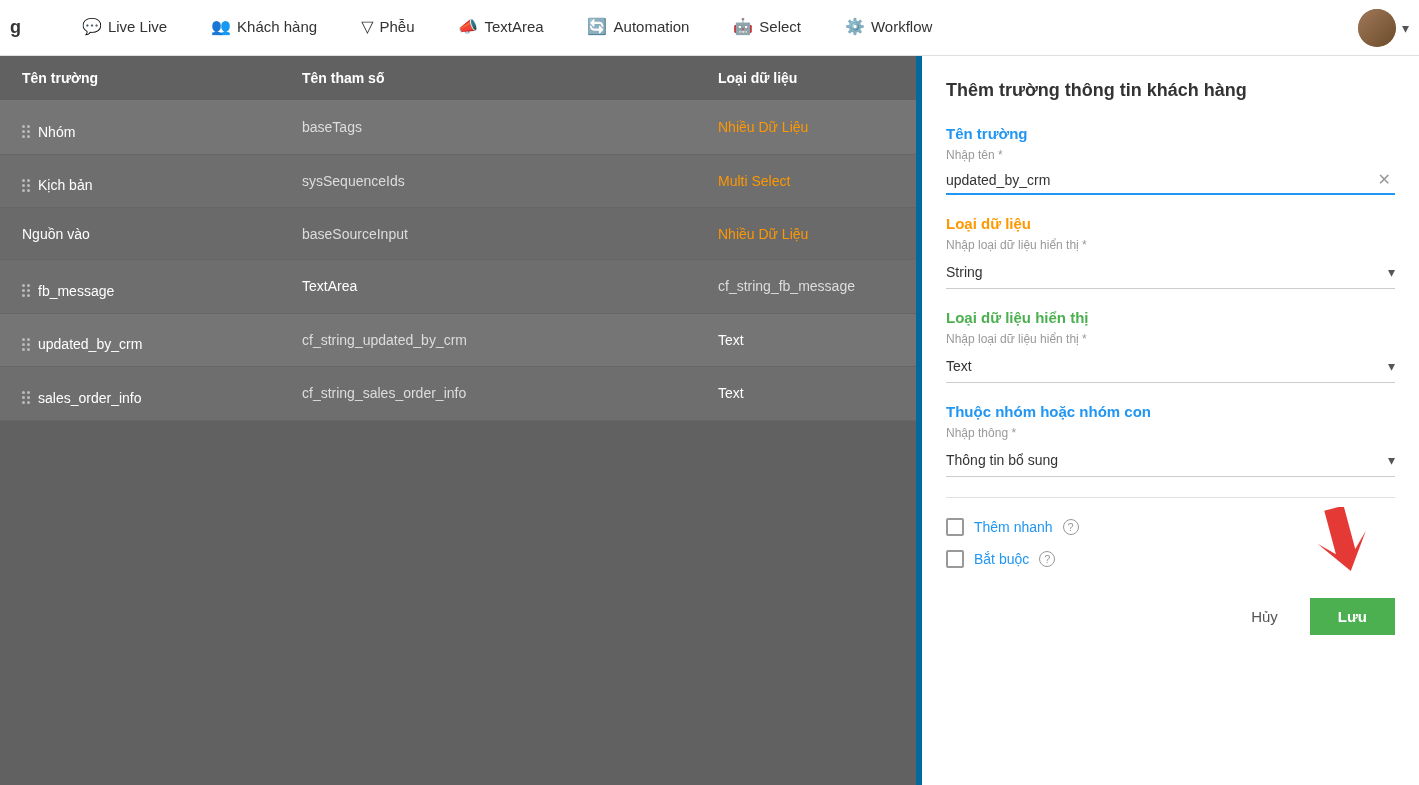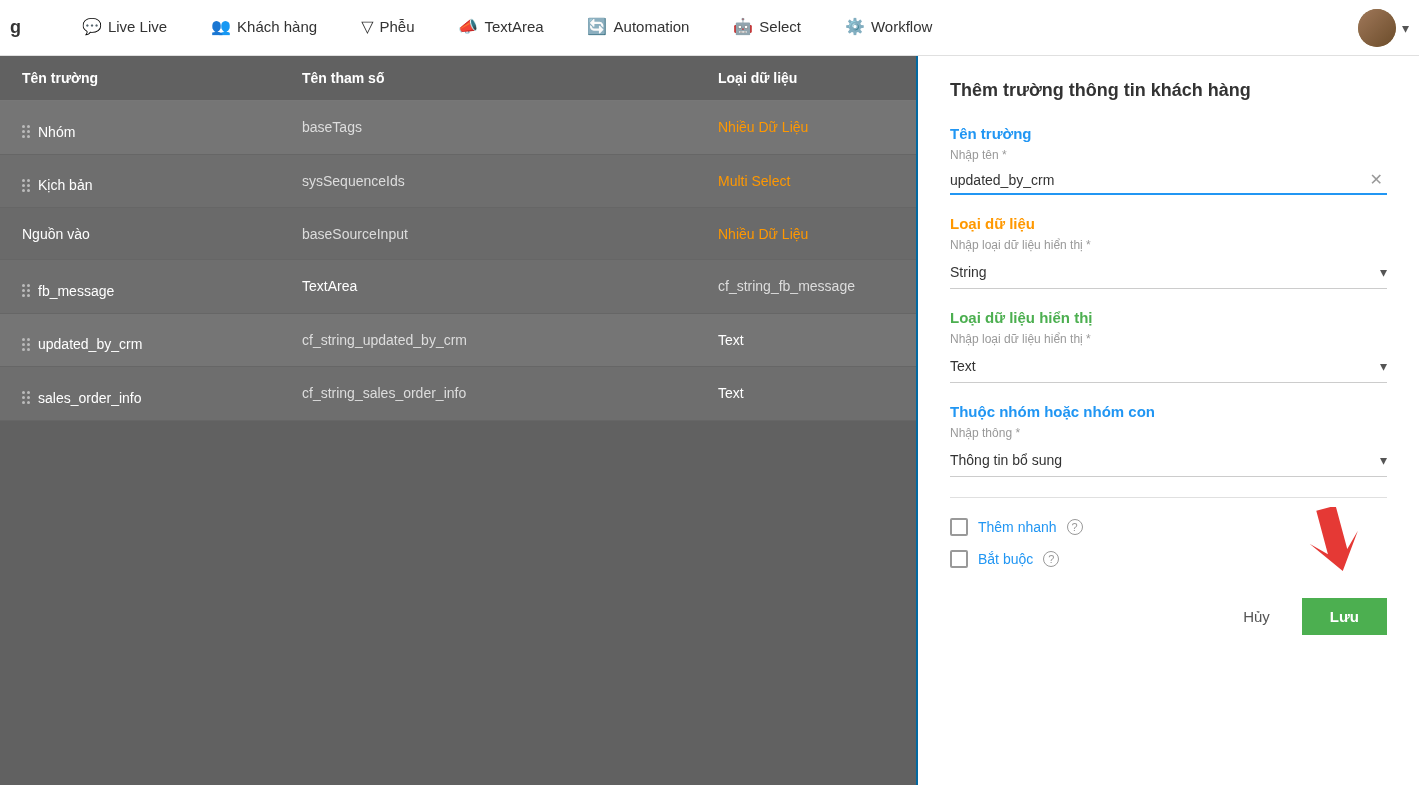--- a/index.html
+++ b/index.html
@@ -132,23 +132,23 @@
     }
     .cell-param { color: #ddd; }
     .cell-type-multi { color: #ff9800; }
     .cell-type-text { color: #fff; }
     .cell-type-multiselect { color: #ff9800; }
 
     
     .panel-side {
       flex: 1;
       background: #fff;
-      border-left: 2px solid #0369a1;
+      border-left: 6px solid #0369a1;
       overflow-y: auto;
-      padding: 24px 32px;
+      padding: 24px 24px;
     }
     .panel-title {
       font-size: 18px;
       font-weight: 600;
       color: #333;
       margin-bottom: 24px;
     }
     .field-section { margin-bottom: 20px; }
     .field-label {
       font-size: 15px;

